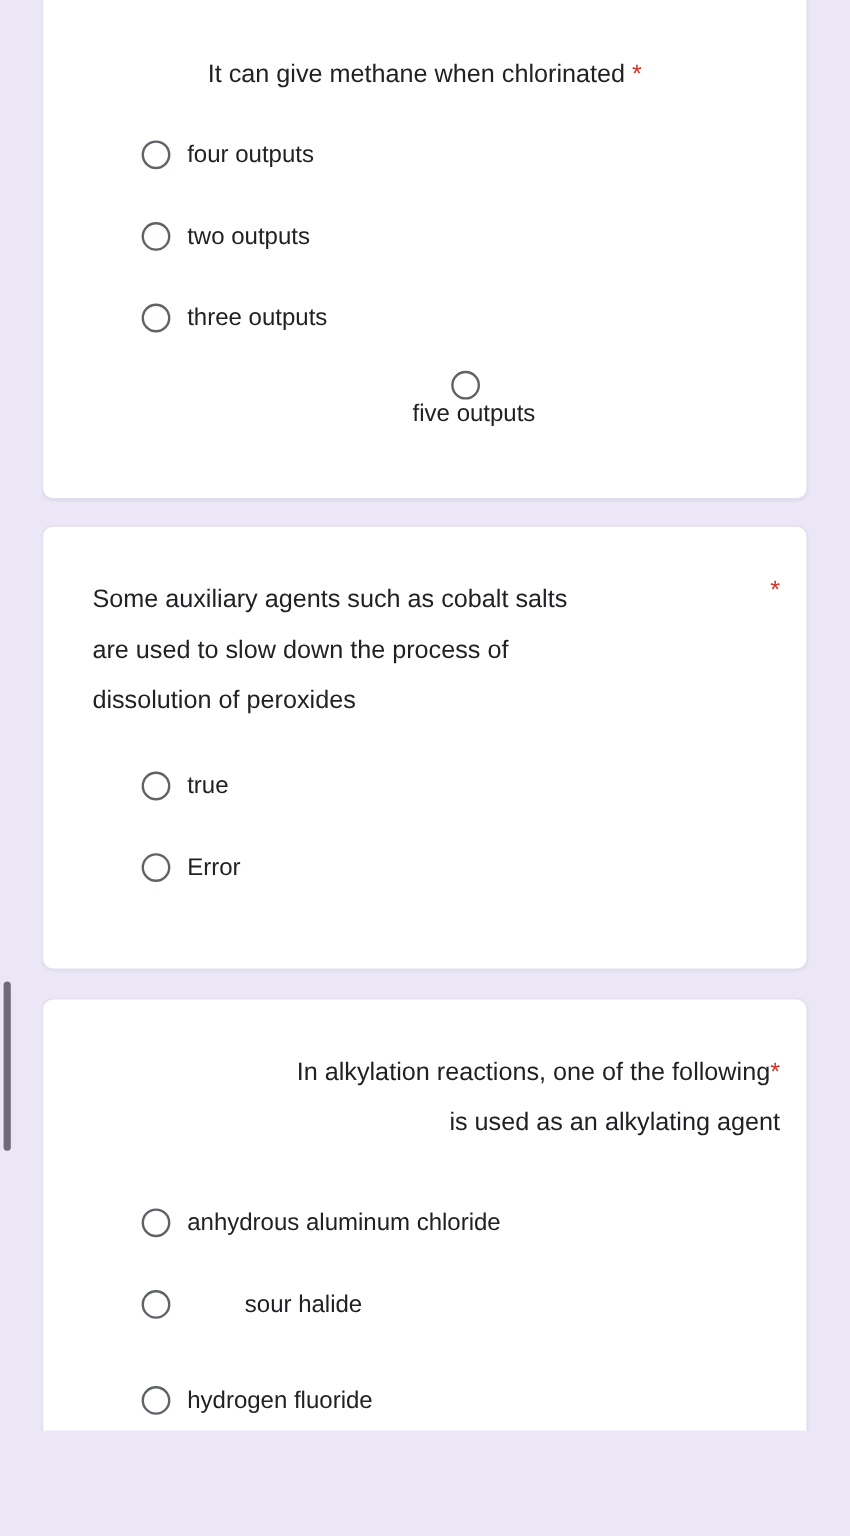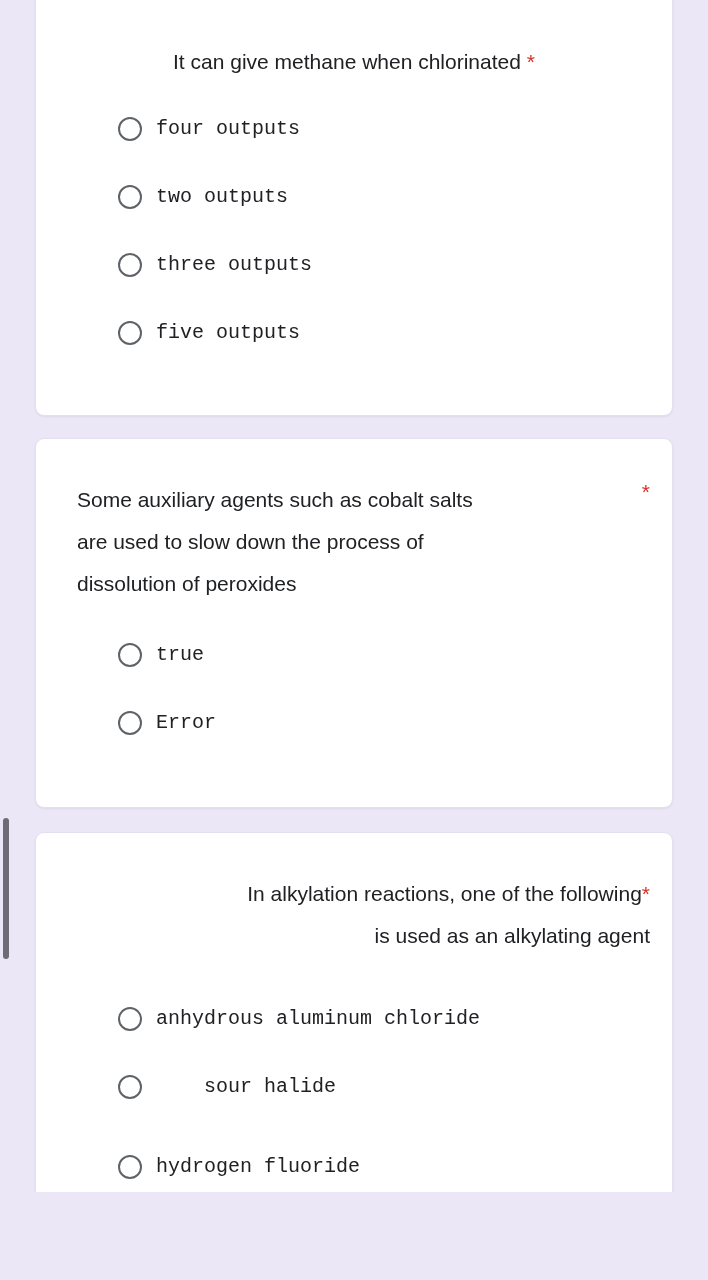--- a/index.html
+++ b/index.html
@@ -103,21 +103,20 @@
     border-radius: 50%;
     background: #fff;
     margin-right: 14px;
   }
 
   .opt-label {
     font-size: 20px;
     line-height: 24px;
     color: #202124;
     white-space: nowrap;
-    font-family: Liberation Mono, monospace;
   }
 </style>
 </head>
 <body>
 
 <div class="form-scroll">
 
   <div class="qcard" id="card-1">
     <div style="height:52px;"></div>
     <div class="qtitle center">
@@ -131,21 +130,21 @@
         <span class="opt-label">four outputs</span>
       </div>
       <div class="opt-row" style="margin-top:20px;">
         <span class="radio"></span>
         <span class="opt-label">two outputs</span>
       </div>
       <div class="opt-row" style="margin-top:20px;">
         <span class="radio"></span>
         <span class="opt-label">three outputs</span>
       </div>
-      <div class="opt-row" style="margin-top:20px;">
+      <div class="opt-row" style="margin-top:20px;flex-direction:column;">
         <span class="radio"></span>
         <span class="opt-label">five outputs</span>
       </div>
     </div>
   </div>
 
   <div class="qcard" id="card-2">
     <div style="height:40px;"></div>
     <div class="qtitle left">
       <span class="req-star">*</span>

